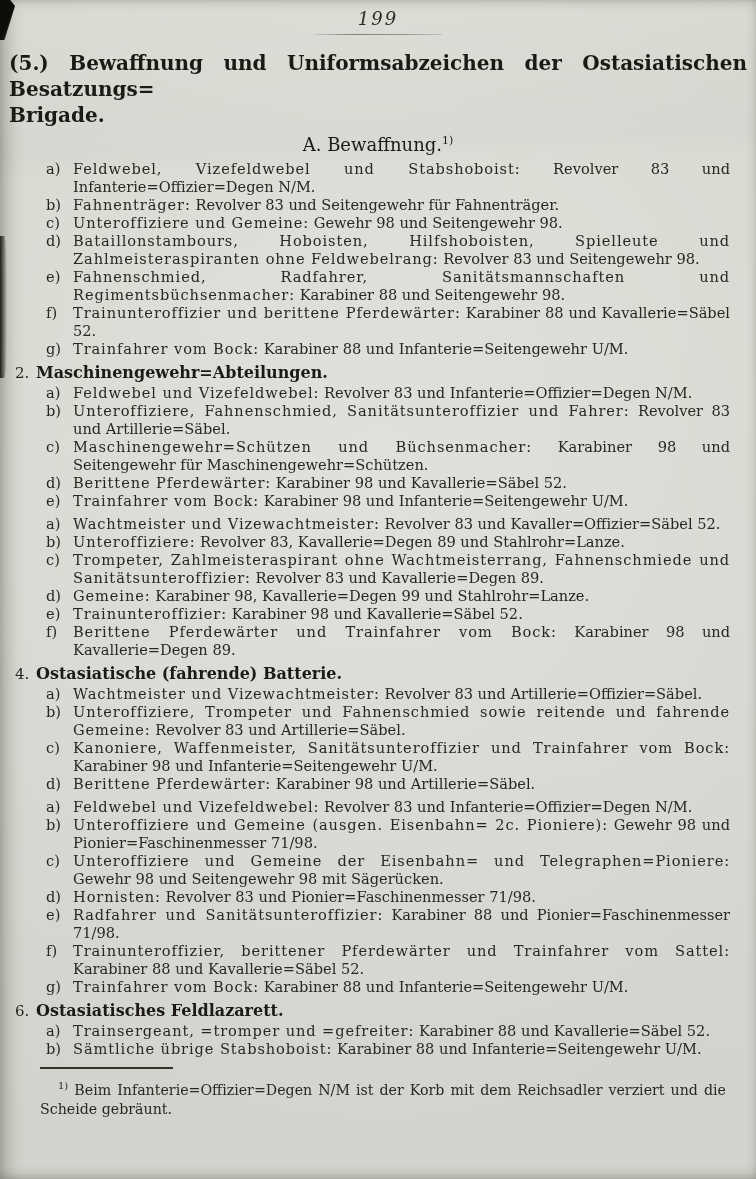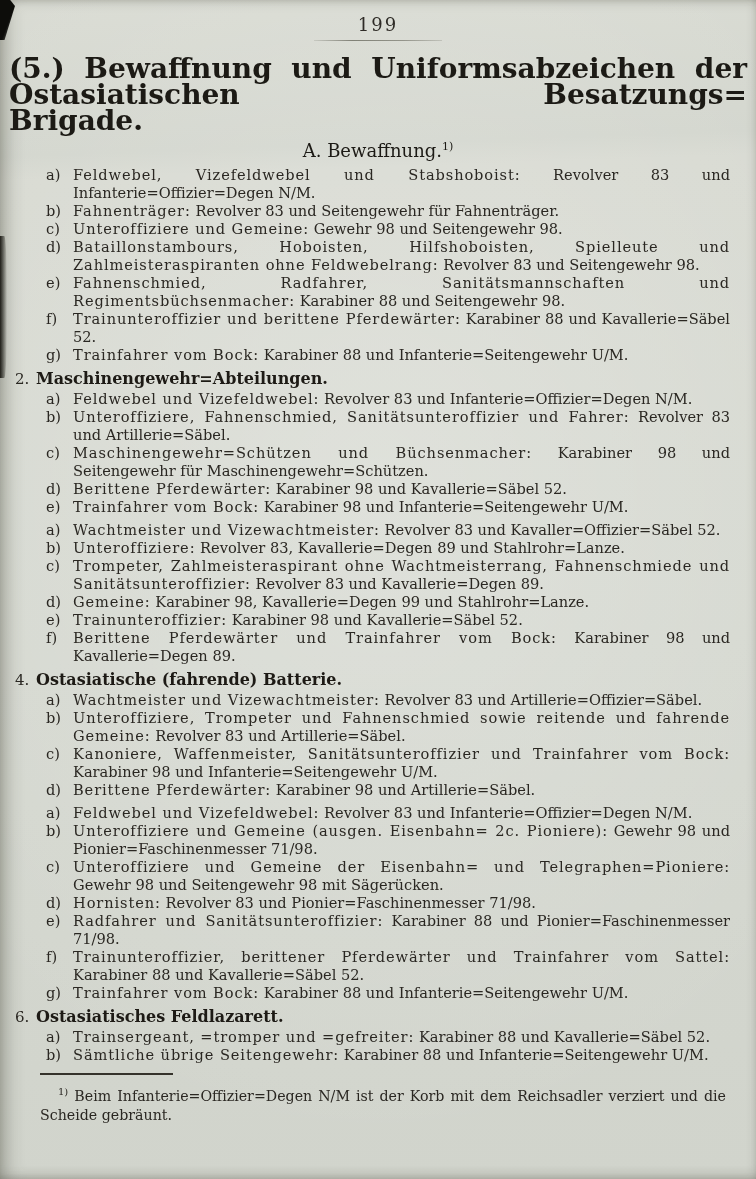--- a/index.html
+++ b/index.html
@@ -19,26 +19,26 @@
   .corner-tl {
     position:absolute; top:0; left:0; width:15px; height:40px;
     background:linear-gradient(to bottom right,#0d0d0a 55%, rgba(13,13,10,0.2));
     clip-path:polygon(0 0, 68% 0, 100% 15%, 30% 100%, 0 100%);
   }
   .edge-left {
     position:absolute; top:236px; left:0; width:7px; height:142px;
     background:linear-gradient(to right, rgba(20,19,13,0.92), rgba(20,19,13,0));
     border-radius:0 40% 40% 0;
   }
-  .pagenum { text-align:center; font-size:18px; padding-top:14px; letter-spacing:2px; color:#2e2b26; }
+  .pagenum { text-align:center; font-size:18px; padding-top:8px; letter-spacing:2px; color:#2e2b26;font-style:italic; }
   .pagenum-rule {
     width:128px; height:1px; margin:5px auto 0;
     background:linear-gradient(to right, rgba(90,90,78,0.15), rgba(90,90,78,0.7) 30%, rgba(90,90,78,0.55) 70%, rgba(90,90,78,0.2));
   }
-  h1 { margin:15px 9px 0; font-size:28px; font-weight:bold; color:#1c1a15; line-height:26px; }
+  h1 { margin:15px 9px 0; font-size:20px; font-weight:bold; color:#1c1a15; line-height:26px; }
   .t1 { display:block; text-align:justify; text-align-last:justify; }
   .t2 { display:block; text-align:left; }
   h2 { margin:6px 0 5px; text-align:center; font-size:18px; font-weight:normal; color:#1c1a15; }
   h2 sup { font-size:11px; vertical-align:super; }
   main { padding:0 26px 0 14px; font-size:14.6px; line-height:18px; }
   .sec { margin-top:5px; }
   .sec-head { font-size:16px; font-weight:bold; color:#1d1a15; line-height:19px; margin-bottom:1px; }
   .sec-num { display:inline-block; width:21px; padding-left:1px; font-weight:normal; font-size:15px; color:#2a2722; }
   .item { display:flex; margin-left:32px; }
   .item-label { flex:0 0 27px; }
@@ -202,21 +202,21 @@
     </section>
 
     <section class="sec">
       <div class="sec-head"><span class="sec-num">6.</span><span class="sec-title">Ostasiatisches Feldlazarett.</span></div>
       <div class="item">
           <span class="item-label">a)</span>
           <div class="item-text"><span class="role">Trainsergeant, =tromper und =gefreiter:</span> <span class="equip">Karabiner 88 und Kavallerie=Säbel 52.</span></div>
         </div>
       <div class="item">
           <span class="item-label">b)</span>
-          <div class="item-text"><span class="role">Sämtliche übrige Seitengewehr:</span> <span class="equip">Karabiner 88 und Infanterie=Seitengewehr U/M.</span></div>
+          <div class="item-text"><span class="role">Sämtliche übrige Stabshoboist:</span> <span class="equip">Karabiner 88 und Infanterie=Seitengewehr U/M.</span></div>
         </div>
     </section>
 
   </main>
 
   <footer>
     <div class="fn-rule"></div>
     <p class="footnote"><sup>1)</sup> <span>Beim Infanterie=Offizier=Degen N/M ist der Korb mit dem Reichsadler verziert und die Scheide gebräunt.</span></p>
   </footer>
 </div>

